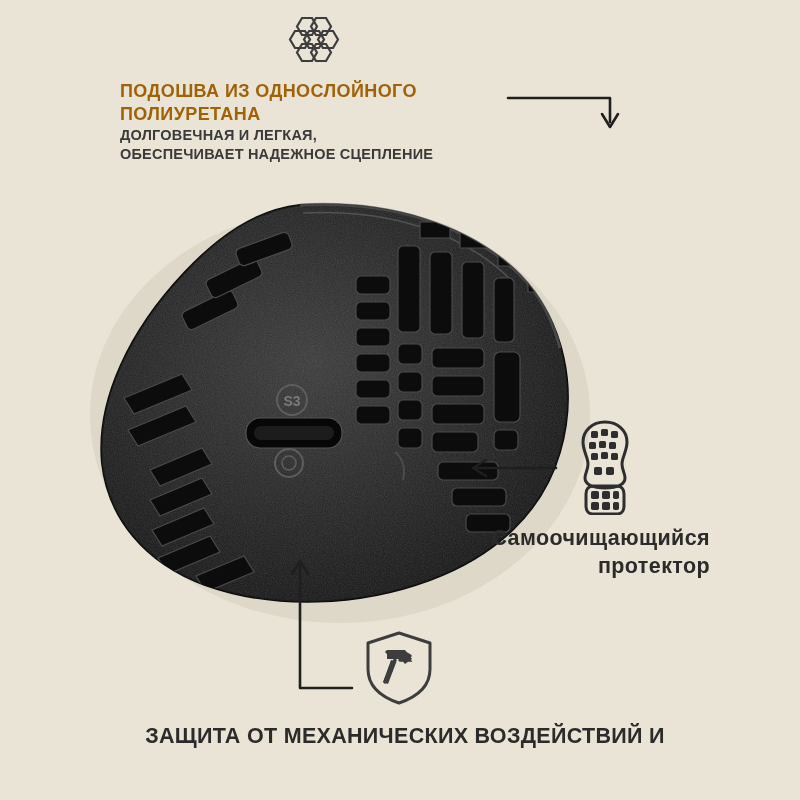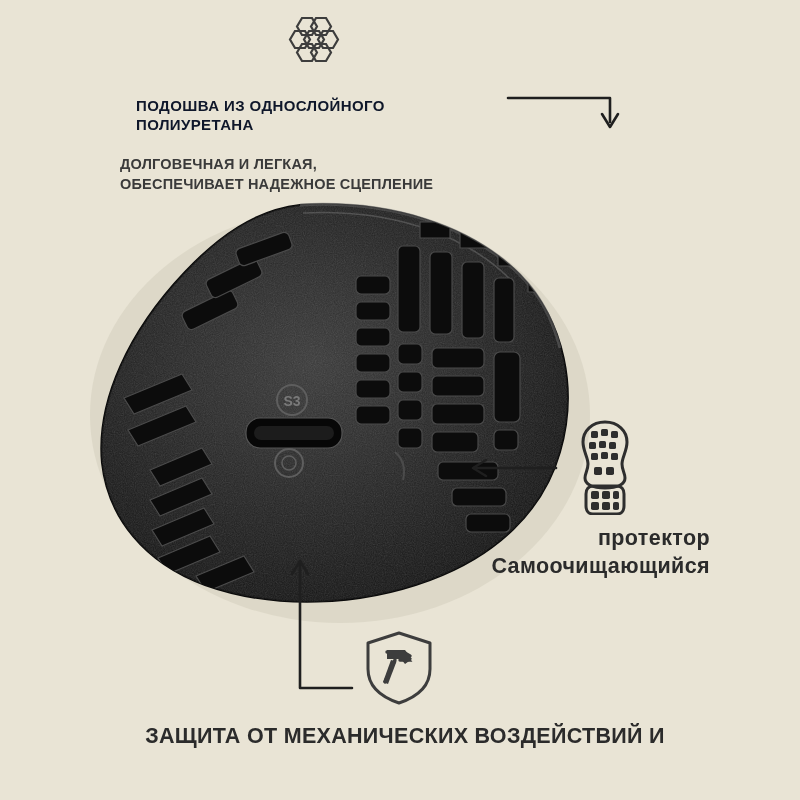--- a/index.html
+++ b/index.html
@@ -23,30 +23,30 @@
 
   
   .block { position: absolute; }
 
   #feature-sole {
     left: 120px;
     top: 80px;
     width: 400px;
   }
   #feature-sole .headline {
-    font-size: 15px;
+    font-size: 18px;
     font-weight: bold;
     line-height: 1.28;
     letter-spacing: 0.4px;
-    color: #0f172a;
+    color: #a16207;
     text-transform: uppercase;
-    margin: 16px;
+    margin: 0;
   }
   #feature-sole .sub {
-    margin-top: 21px;
+    margin-top: 0;
     font-size: 14.5px;
     font-weight: bold;
     line-height: 1.33;
     letter-spacing: 0.2px;
     color: #3a3a3a;
     text-transform: uppercase;
   }
 
   #feature-tread {
     left: 410px;
@@ -271,19 +271,19 @@
 
 <div class="block" id="feature-sole">
   <div class="headline">ПОДОШВА ИЗ ОДНОСЛОЙНОГО ПОЛИУРЕТАНА</div>
   <div class="sub">
     <div>ДОЛГОВЕЧНАЯ И ЛЕГКАЯ,</div>
     <div>ОБЕСПЕЧИВАЕТ НАДЕЖНОЕ СЦЕПЛЕНИЕ</div>
   </div>
 </div>
 
 <div class="block" id="feature-tread">
+  <div class="headline">Самоочищающийся</div>
   <div class="headline">протектор</div>
-  <div class="headline">Самоочищающийся</div>
 </div>
 
 <div class="block" id="feature-protection">
   <div class="headline">ЗАЩИТА ОТ МЕХАНИЧЕСКИХ ВОЗДЕЙСТВИЙ И</div>
 </div>
 
 </body></html>

